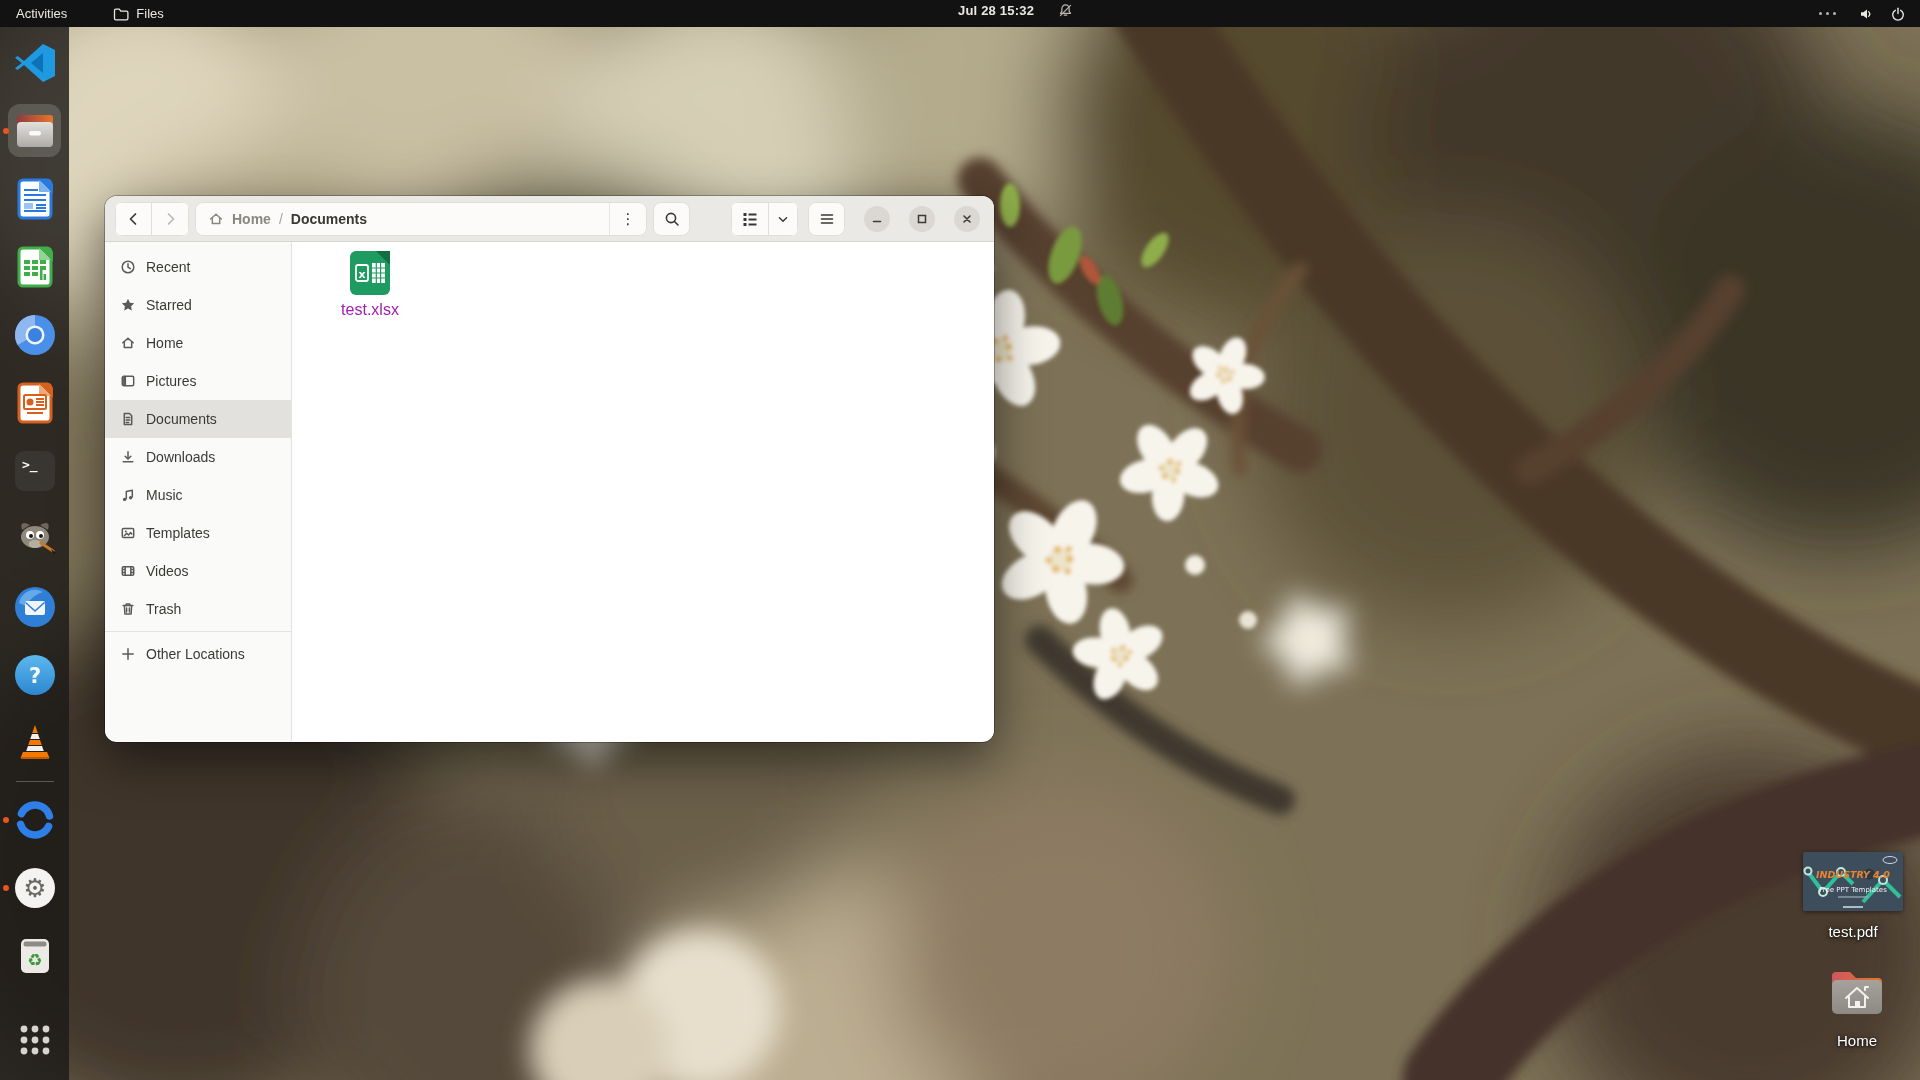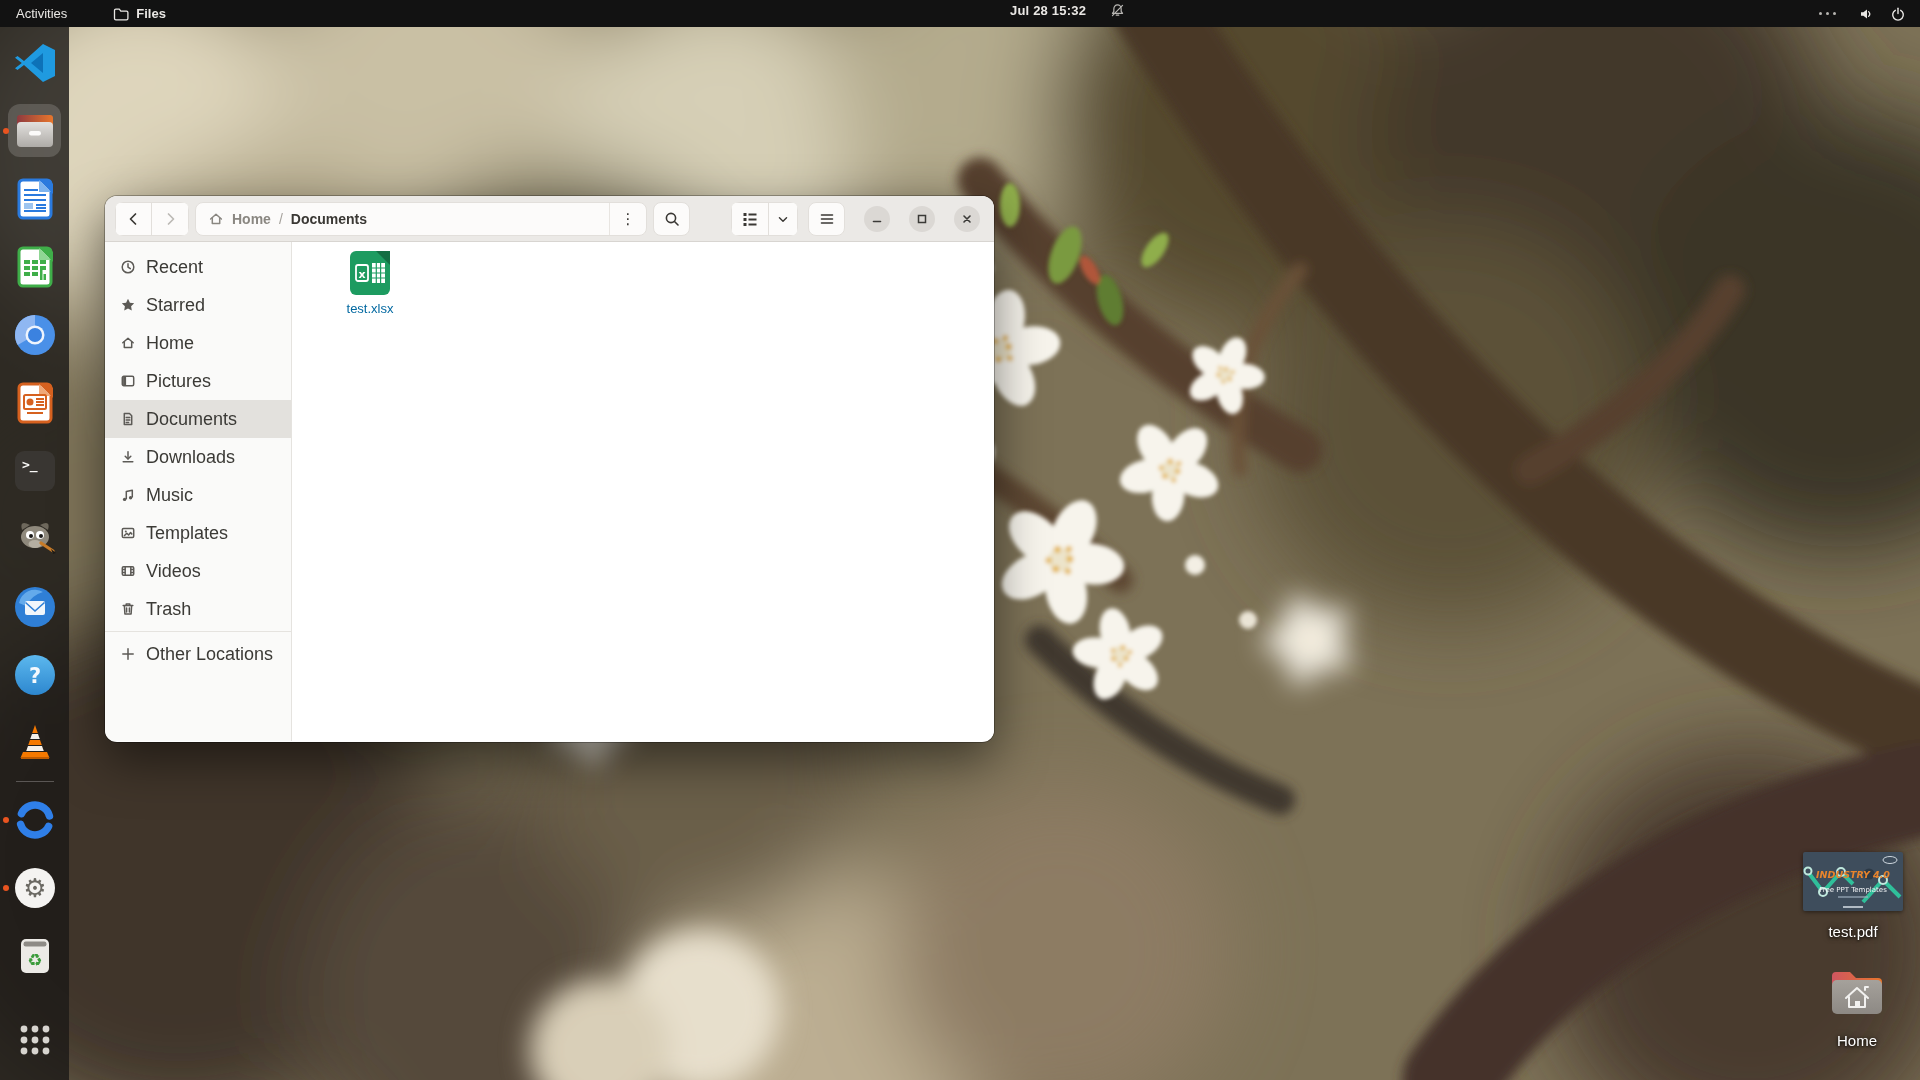--- a/index.html
+++ b/index.html
@@ -8,22 +8,22 @@
          -webkit-font-smoothing:antialiased;}
   svg{display:block;}
   
   #wallpaper{position:absolute;inset:0;z-index:0;}
   
   #topbar{position:absolute;left:0;top:0;width:1920px;height:27px;background:#121212;
           z-index:50;display:flex;align-items:center;color:#e9e7e4;font-size:13px;}
   .tb-btn{display:flex;align-items:center;gap:7px;height:27px;padding:0 10px;background:transparent;
           border:0;color:#e9e7e4;font:inherit;text-align:center;}
   #activities{padding:0 16px;}
-  #appmenu{margin-left:20px;font-weight:700;}
-  #tb-center{position:absolute;left:1000px;top:0;height:20px;display:flex;align-items:center;gap:14px;}
+  #appmenu{margin-left:20px;font-weight:400;}
+  #tb-center{position:absolute;left:948px;top:0;height:20px;display:flex;align-items:center;gap:14px;}
   #clock{font-weight:600;letter-spacing:.2px;}
   #tb-right{position:absolute;right:10px;top:0;height:27px;display:flex;align-items:center;gap:16px;}
   .dotrow{display:flex;gap:4px;align-items:center;}
   .dotrow i{width:3px;height:3px;border-radius:50%;background:#b6b4b0;display:block;}
   
   #dock{position:absolute;left:0;top:27px;width:69px;height:1053px;background:rgba(28,26,23,0.82);
         z-index:40;display:flex;flex-direction:column;align-items:center;padding-top:2px;box-sizing:border-box;}
   .dock-item{position:relative;width:69px;height:68px;display:flex;align-items:center;justify-content:center;flex:0 0 auto;}
   .dock-item .tile{position:absolute;left:8px;top:7px;width:53px;height:53px;border-radius:12px;background:rgba(255,255,255,0.16);}
   .run-dot{position:absolute;left:3px;top:50%;margin-top:-3px;width:6px;height:6px;border-radius:50%;background:#E95420;}
@@ -51,26 +51,26 @@
              justify-content:center;color:#3a3834;font-size:15px;}
   #search-btn{width:37px;}
   .hspacer{flex:1;}
   #view-list{width:38px;}
   #view-opts{width:29px;}
   #menu-btn{width:37px;margin-left:4px;}
   .wc{width:26px;height:26px;border-radius:50%;background:#dbd8d4;border:0;display:flex;align-items:center;
       justify-content:center;margin-left:13px;padding:0;}
   #win-body{display:flex;height:499px;}
   #sidebar{width:187px;background:#fafaf9;border-right:1px solid #e5e3df;box-sizing:border-box;padding-top:6px;}
-  .side-item{display:flex;align-items:center;gap:10px;height:38px;padding-left:15px;font-size:18px;color:#3b3a36;}
+  .side-item{display:flex;align-items:center;gap:10px;height:38px;padding-left:15px;font-size:14px;color:#3b3a36;}
   .side-item.sel{background:#e3e1dd;}
   .side-div{height:1px;background:#e5e3df;margin:3px 0;}
   #content{flex:1;position:relative;background:#fff;}
   .file-tile{position:absolute;left:30px;top:8px;width:96px;display:flex;flex-direction:column;align-items:center;}
-  .file-tile .fname{margin-top:5px;font-size:13px;color:#0369a1;}
+  .file-tile .fname{margin-top:5px;font-size:16px;color:#a21caf;}
   
   .desk-icon{position:absolute;z-index:10;display:flex;flex-direction:column;align-items:center;justify-content:space-between;}
   .desk-label{margin-top:12px;color:#fff;font-size:15px;text-shadow:0 1px 3px rgba(0,0,0,0.9),0 0 6px rgba(0,0,0,0.5);}
   #di-pdf{left:1802px;top:852px;width:102px;}
   #di-home{left:1812px;top:966px;width:90px;}
   .thumb{border-radius:3px;box-shadow:0 1px 4px rgba(0,0,0,0.5);}
 </style>
 </head>
 <body>
 

